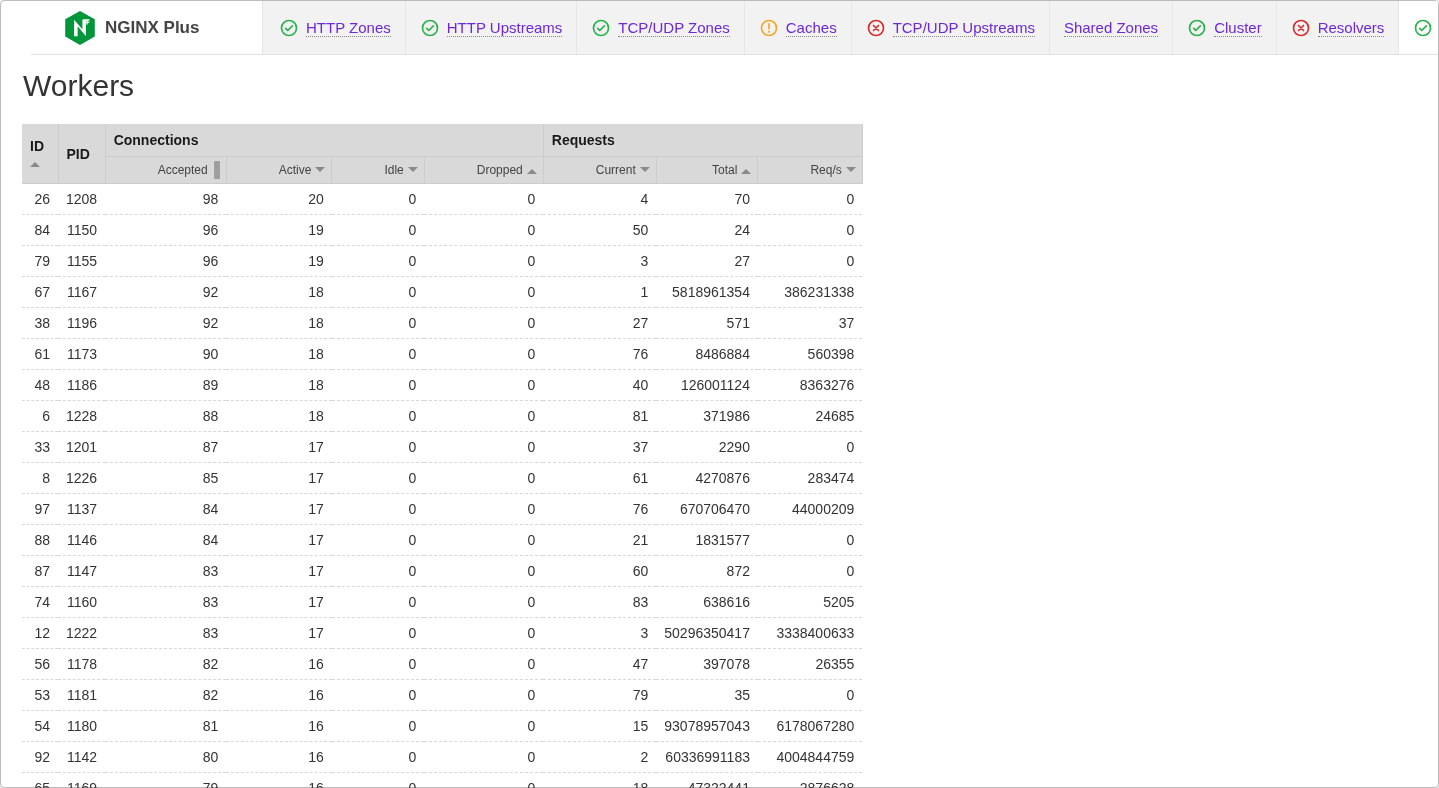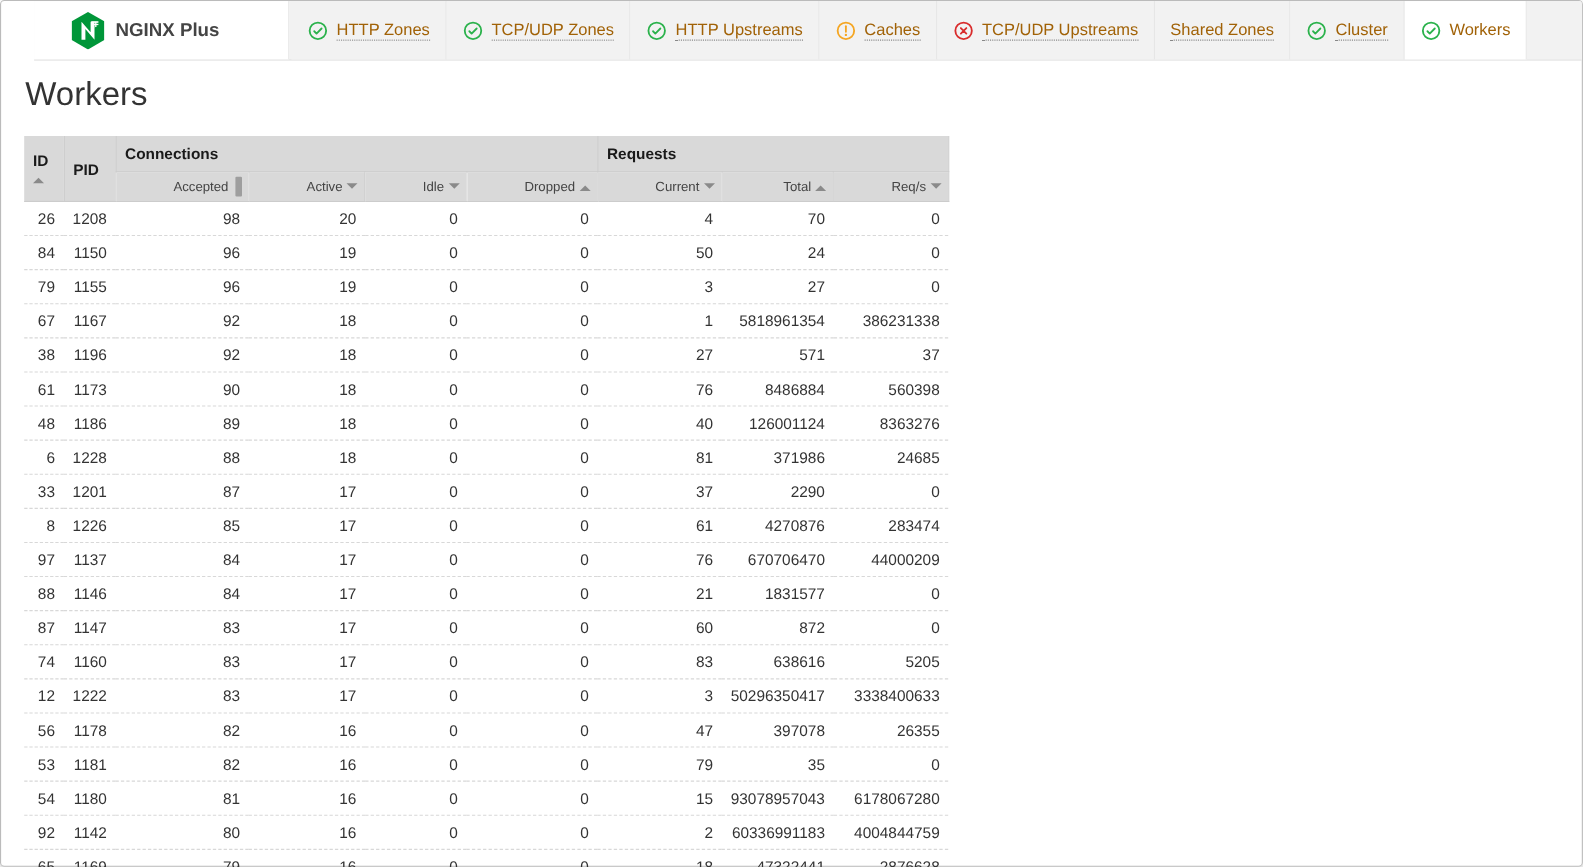--- a/index.html
+++ b/index.html
@@ -56,21 +56,21 @@
     background: #f2f2f2;
     border-right: 1px solid #e6e6e6;
     cursor: pointer;
     font-size: 15px;
     white-space: nowrap;
   }
   .tab.active {
     background: #fff;
   }
   .tab-label {
-    color: #a16207;
+    color: #6d28d9;
   }
   .tab .dotted { border-bottom: 1px dotted #888; }
   .status-ico { width:20px; height:20px; display:block; }
   h1.page-title {
     font-size: 30px;
     font-weight: 500;
     margin: 14px 0 14px 22px;
     color: #333;
   }
   .scroll-wrap {
@@ -156,28 +156,28 @@
           <circle cx="12" cy="12" r="9" fill="none" stroke="#2bb24c" stroke-width="2"></circle>
           <path d="M8 12.5l2.5 2.5L16 9.5" fill="none" stroke="#2bb24c" stroke-width="2" stroke-linecap="round" stroke-linejoin="round"></path>
         </svg>
         <span class="tab-label dotted">HTTP Zones</span>
       </div>
       <div class="tab">
         <svg class="status-ico" viewBox="0 0 24 24">
           <circle cx="12" cy="12" r="9" fill="none" stroke="#2bb24c" stroke-width="2"></circle>
           <path d="M8 12.5l2.5 2.5L16 9.5" fill="none" stroke="#2bb24c" stroke-width="2" stroke-linecap="round" stroke-linejoin="round"></path>
         </svg>
-        <span class="tab-label dotted">TCP/UDP Zones</span>
+        <span class="tab-label dotted">HTTP Upstreams</span>
       </div>
       <div class="tab">
         <svg class="status-ico" viewBox="0 0 24 24">
           <circle cx="12" cy="12" r="9" fill="none" stroke="#2bb24c" stroke-width="2"></circle>
           <path d="M8 12.5l2.5 2.5L16 9.5" fill="none" stroke="#2bb24c" stroke-width="2" stroke-linecap="round" stroke-linejoin="round"></path>
         </svg>
-        <span class="tab-label dotted">HTTP Upstreams</span>
+        <span class="tab-label dotted">TCP/UDP Zones</span>
       </div>
       <div class="tab">
         <svg class="status-ico" viewBox="0 0 24 24">
           <circle cx="12" cy="12" r="9" fill="none" stroke="#f5a623" stroke-width="2"></circle>
           <line x1="12" y1="7" x2="12" y2="13" stroke="#f5a623" stroke-width="2" stroke-linecap="round"></line>
           <circle cx="12" cy="16.5" r="1.3" fill="#f5a623"></circle>
         </svg>
         <span class="tab-label dotted">Caches</span>
       </div>
       <div class="tab">
@@ -189,20 +189,27 @@
       </div>
       <div class="tab">
         <span class="tab-label dotted">Shared Zones</span>
       </div>
       <div class="tab">
         <svg class="status-ico" viewBox="0 0 24 24">
           <circle cx="12" cy="12" r="9" fill="none" stroke="#2bb24c" stroke-width="2"></circle>
           <path d="M8 12.5l2.5 2.5L16 9.5" fill="none" stroke="#2bb24c" stroke-width="2" stroke-linecap="round" stroke-linejoin="round"></path>
         </svg>
         <span class="tab-label dotted">Cluster</span>
+      </div>
+      <div class="tab">
+        <svg class="status-ico" viewBox="0 0 24 24">
+          <circle cx="12" cy="12" r="9" fill="none" stroke="#d92d2d" stroke-width="2"></circle>
+          <path d="M9 9l6 6M15 9l-6 6" fill="none" stroke="#d92d2d" stroke-width="2" stroke-linecap="round"></path>
+        </svg>
+        <span class="tab-label dotted">Resolvers</span>
       </div>
       <div class="tab active">
         <svg class="status-ico" viewBox="0 0 24 24">
           <circle cx="12" cy="12" r="9" fill="none" stroke="#2bb24c" stroke-width="2"></circle>
           <path d="M8 12.5l2.5 2.5L16 9.5" fill="none" stroke="#2bb24c" stroke-width="2" stroke-linecap="round" stroke-linejoin="round"></path>
         </svg>
         <span class="tab-label">Workers</span>
       </div>
     </div>
 

